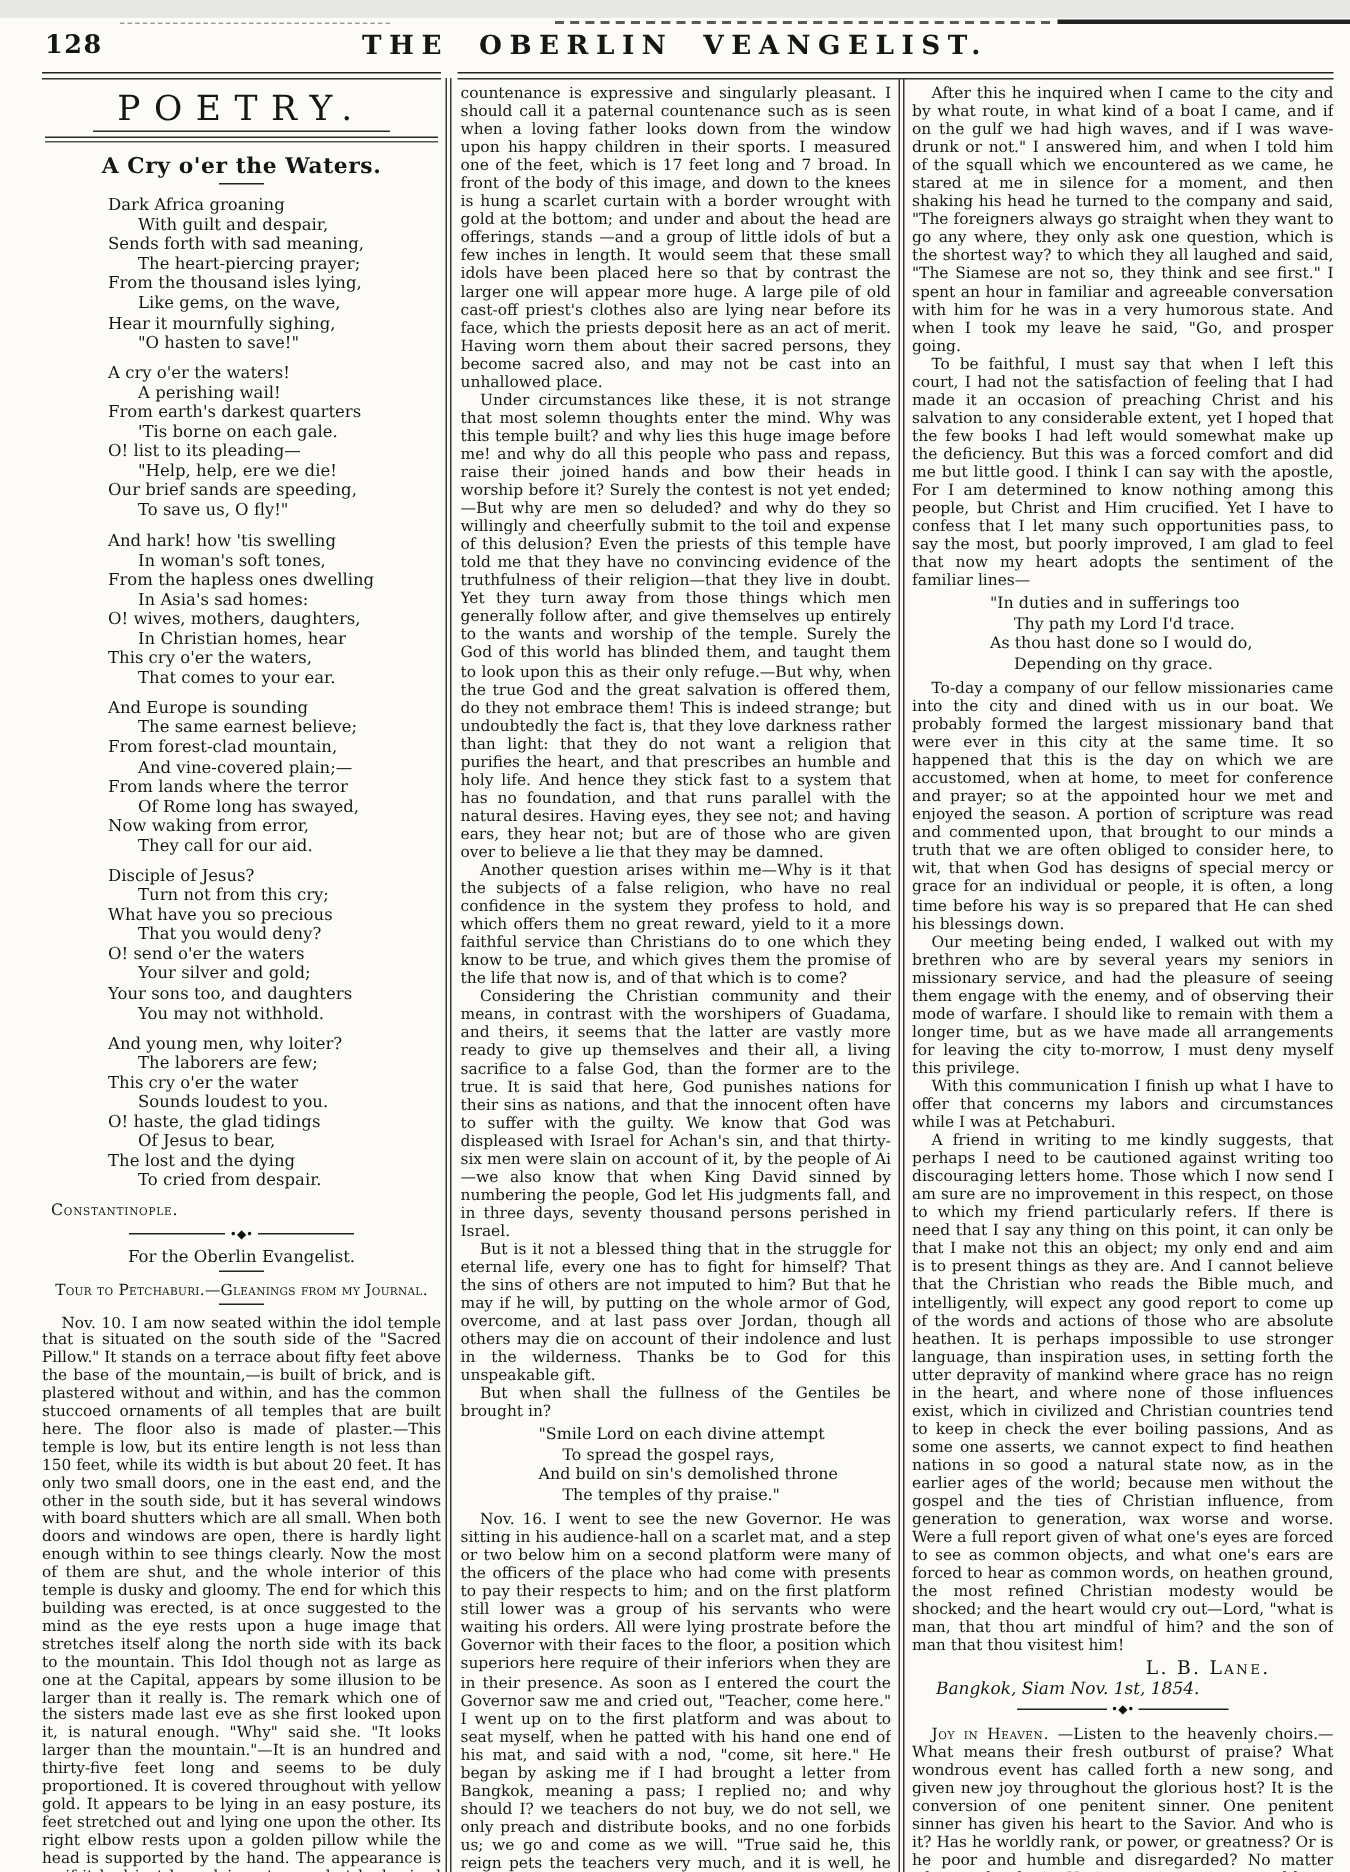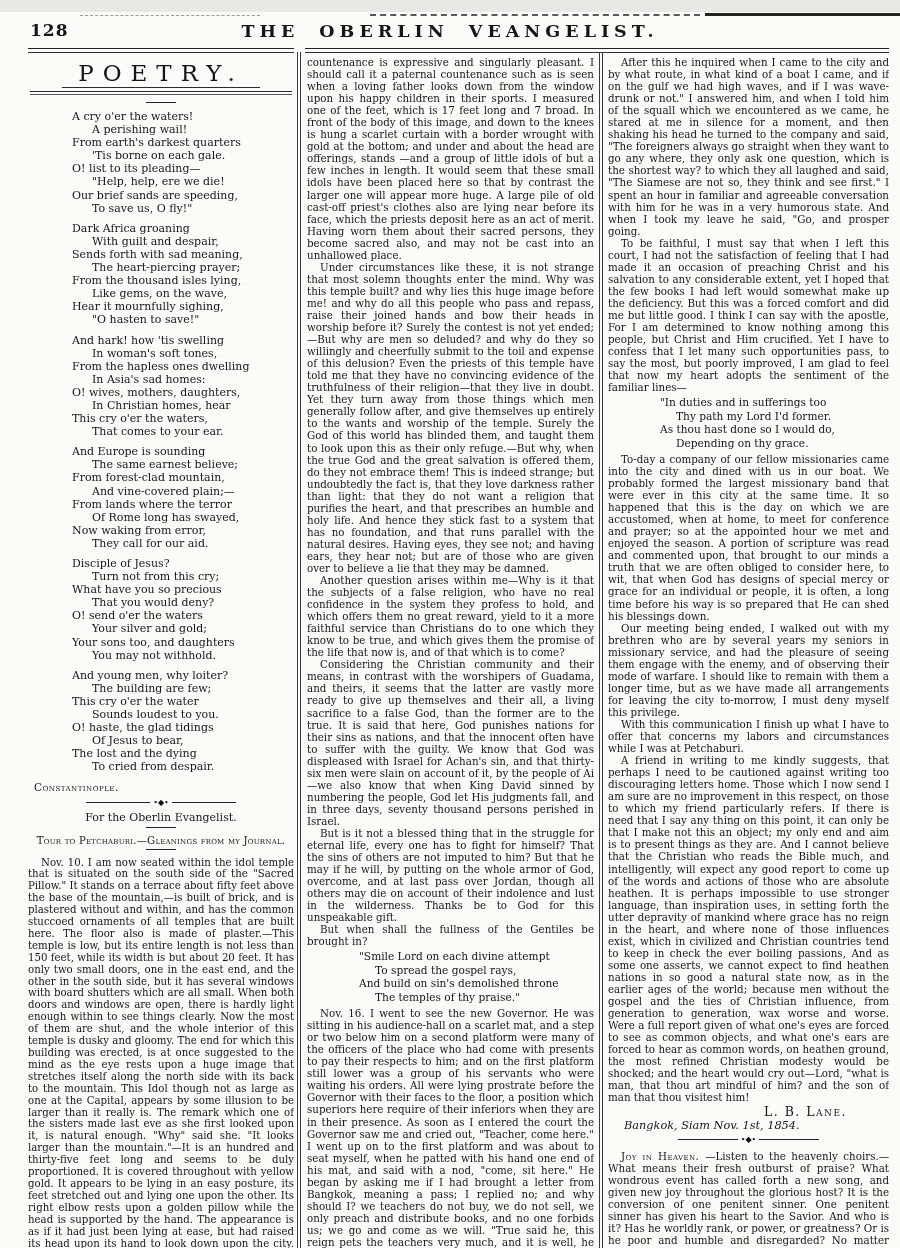--- a/index.html
+++ b/index.html
@@ -84,44 +84,45 @@
   <div class="hrule-dbl hrule-right"></div>
 
   <div class="vrule vrule-1"></div>
   <div class="vrule vrule-2"></div>
 
   <div class="col col-left">
     <div class="poetry-head">POETRY.</div>
     <div class="rule-thin"></div>
     <div class="rule-wavy"></div>
 
+    <div class="poem-title">A Cry o'er the Waters.</div>
     <div class="short-rule"></div>
 
     <div class="poem">
+        <div class="stanza">
+          <div class="poem-line">Dark Africa groaning</div>
+          <div class="poem-line vindent">With guilt and despair,</div>
+          <div class="poem-line">Sends forth with sad meaning,</div>
+          <div class="poem-line vindent">The heart-piercing prayer;</div>
+          <div class="poem-line">From the thousand isles lying,</div>
+          <div class="poem-line vindent">Like gems, on the wave,</div>
+          <div class="poem-line">Hear it mournfully sighing,</div>
+          <div class="poem-line vindent">"O hasten to save!"</div>
+        </div>
         <div class="stanza">
           <div class="poem-line">A cry o'er the waters!</div>
           <div class="poem-line vindent">A perishing wail!</div>
           <div class="poem-line">From earth's darkest quarters</div>
           <div class="poem-line vindent">'Tis borne on each gale.</div>
           <div class="poem-line">O! list to its pleading—</div>
           <div class="poem-line vindent">"Help, help, ere we die!</div>
           <div class="poem-line">Our brief sands are speeding,</div>
           <div class="poem-line vindent">To save us, O fly!"</div>
         </div>
         <div class="stanza">
-          <div class="poem-line">Dark Africa groaning</div>
-          <div class="poem-line vindent">With guilt and despair,</div>
-          <div class="poem-line">Sends forth with sad meaning,</div>
-          <div class="poem-line vindent">The heart-piercing prayer;</div>
-          <div class="poem-line">From the thousand isles lying,</div>
-          <div class="poem-line vindent">Like gems, on the wave,</div>
-          <div class="poem-line">Hear it mournfully sighing,</div>
-          <div class="poem-line vindent">"O hasten to save!"</div>
-        </div>
-        <div class="stanza">
           <div class="poem-line">And hark! how 'tis swelling</div>
           <div class="poem-line vindent">In woman's soft tones,</div>
           <div class="poem-line">From the hapless ones dwelling</div>
           <div class="poem-line vindent">In Asia's sad homes:</div>
           <div class="poem-line">O! wives, mothers, daughters,</div>
           <div class="poem-line vindent">In Christian homes, hear</div>
           <div class="poem-line">This cry o'er the waters,</div>
           <div class="poem-line vindent">That comes to your ear.</div>
         </div>
         <div class="stanza">
@@ -139,21 +140,21 @@
           <div class="poem-line vindent">Turn not from this cry;</div>
           <div class="poem-line">What have you so precious</div>
           <div class="poem-line vindent">That you would deny?</div>
           <div class="poem-line">O! send o'er the waters</div>
           <div class="poem-line vindent">Your silver and gold;</div>
           <div class="poem-line">Your sons too, and daughters</div>
           <div class="poem-line vindent">You may not withhold.</div>
         </div>
         <div class="stanza">
           <div class="poem-line">And young men, why loiter?</div>
-          <div class="poem-line vindent">The building are few;</div>
+          <div class="poem-line vindent">The laborers are few;</div>
           <div class="poem-line">This cry o'er the water</div>
           <div class="poem-line vindent">Sounds loudest to you.</div>
           <div class="poem-line">O! haste, the glad tidings</div>
           <div class="poem-line vindent">Of Jesus to bear,</div>
           <div class="poem-line">The lost and the dying</div>
           <div class="poem-line vindent">To cried from despair.</div>
         </div>
       </div>
     <div class="poem-sig">Constantinople.</div>
 
@@ -187,21 +188,21 @@
         <div class="verse-line vindent">The temples of thy praise."</div>
       </div>
       <p class="para"><span class="lead-it">Nov. 16. </span>I went to see the new Governor. He was sitting in his audience-hall on a scarlet mat, and a step or two below him on a second platform were many of the officers of the place who had come with presents to pay their respects to him; and on the first platform still lower was a group of his servants who were waiting his orders. All were lying prostrate before the Governor with their faces to the floor, a position which superiors here require of their inferiors when they are in their presence. As soon as I entered the court the Governor saw me and cried out, "Teacher, come here." I went up on to the first platform and was about to seat myself, when he patted with his hand one end of his mat, and said with a nod, "come, sit here." He began by asking me if I had brought a letter from Bangkok, meaning a pass; I replied no; and why should I? we teachers do not buy, we do not sell, we only preach and distribute books, and no one forbids us; we go and come as we will. "True said he, this reign pets the teachers very much, and it is well, he continued, turning to his courtiers, for they are orderly men and never get drunk and produce trouble as others do; they only give books and teach religion."</p>
     </div>
 
   <div class="col col-right body-text">
       <p class="para">After this he inquired when I came to the city and by what route, in what kind of a boat I came, and if on the gulf we had high waves, and if I was wave-drunk or not." I answered him, and when I told him of the squall which we encountered as we came, he stared at me in silence for a moment, and then shaking his head he turned to the company and said, "The foreigners always go straight when they want to go any where, they only ask one question, which is the shortest way? to which they all laughed and said, "The Siamese are not so, they think and see first." I spent an hour in familiar and agreeable conversation with him for he was in a very humorous state. And when I took my leave he said, "Go, and prosper going.</p>
       <p class="para">To be faithful, I must say that when I left this court, I had not the satisfaction of feeling that I had made it an occasion of preaching Christ and his salvation to any considerable extent, yet I hoped that the few books I had left would somewhat make up the deficiency. But this was a forced comfort and did me but little good. I think I can say with the apostle, For I am determined to know nothing among this people, but Christ and Him crucified. Yet I have to confess that I let many such opportunities pass, to say the most, but poorly improved, I am glad to feel that now my heart adopts the sentiment of the familiar lines—</p>
       <div class="verse">
         <div class="verse-line">"In duties and in sufferings too</div>
-        <div class="verse-line vindent">Thy path my Lord I'd former.</div>
+        <div class="verse-line vindent">Thy path my Lord I'd trace.</div>
         <div class="verse-line">As thou hast done so I would do,</div>
         <div class="verse-line vindent">Depending on thy grace.</div>
       </div>
       <p class="para">To-day a company of our fellow missionaries came into the city and dined with us in our boat. We probably formed the largest missionary band that were ever in this city at the same time. It so happened that this is the day on which we are accustomed, when at home, to meet for conference and prayer; so at the appointed hour we met and enjoyed the season. A portion of scripture was read and commented upon, that brought to our minds a truth that we are often obliged to consider here, to wit, that when God has designs of special mercy or grace for an individual or people, it is often, a long time before his way is so prepared that He can shed his blessings down.</p>
       <p class="para">Our meeting being ended, I walked out with my brethren who are by several years my seniors in missionary service, and had the pleasure of seeing them engage with the enemy, and of observing their mode of warfare. I should like to remain with them a longer time, but as we have made all arrangements for leaving the city to-morrow, I must deny myself this privilege.</p>
       <p class="para">With this communication I finish up what I have to offer that concerns my labors and circumstances while I was at Petchaburi.</p>
       <p class="para">A friend in writing to me kindly suggests, that perhaps I need to be cautioned against writing too discouraging letters home. Those which I now send I am sure are no improvement in this respect, on those to which my friend particularly refers. If there is need that I say any thing on this point, it can only be that I make not this an object; my only end and aim is to present things as they are. And I cannot believe that the Christian who reads the Bible much, and intelligently, will expect any good report to come up of the words and actions of those who are absolute heathen. It is perhaps impossible to use stronger language, than inspiration uses, in setting forth the utter depravity of mankind where grace has no reign in the heart, and where none of those influences exist, which in civilized and Christian countries tend to keep in check the ever boiling passions, And as some one asserts, we cannot expect to find heathen nations in so good a natural state now, as in the earlier ages of the world; because men without the gospel and the ties of Christian influence, from generation to generation, wax worse and worse. Were a full report given of what one's eyes are forced to see as common objects, and what one's ears are forced to hear as common words, on heathen ground, the most refined Christian modesty would be shocked; and the heart would cry out—Lord, "what is man, that thou art mindful of him? and the son of man that thou visitest him!</p>
       <div class="signature">L. B. Lane.</div>
       <div class="dateline">Bangkok, Siam Nov. 1st, 1854.</div>
       <div class="ornament right-orn">

